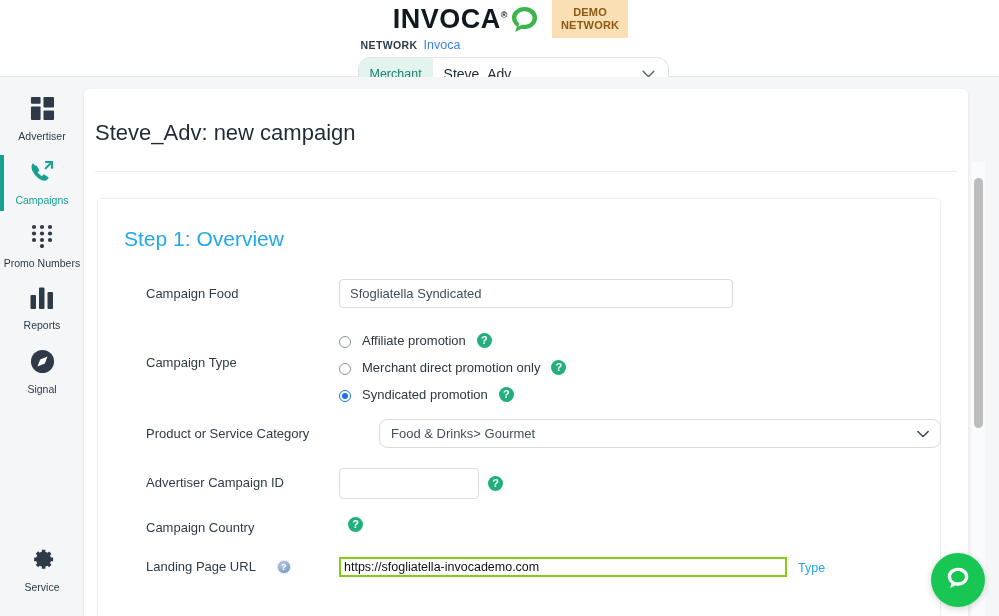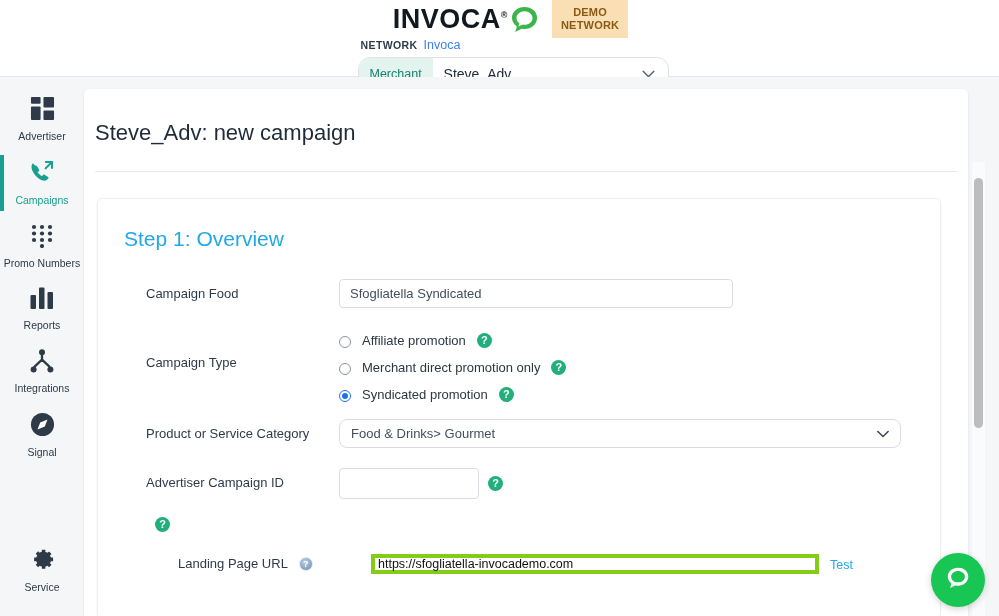--- a/index.html
+++ b/index.html
@@ -183,38 +183,38 @@
   #campaign-name-input { width: 394px; }
   #advertiser-id-input { width: 140px; height: 31px; }
 
   .selectbox {
     height: 29px; width: 562px;
     border: 1px solid #d9dde2;
     border-radius: 8px;
     background: #fff;
     font-size: 13px; color: #434f5e;
     padding: 0 11px 0 11px;
-    display: flex; align-items: center; justify-content: space-between;
+    display: flex; align-items: center; justify-content: space-between; margin-left: 40px;
   }
   .selectbox .caret { font-size: 11px; color: #3a4552; }
 
   .nativeselect {
     height: 21px; width: 131px;
     border: 1px solid #1c1c1c;
     background: #fff;
     font-size: 12.5px; color: #111;
     padding: 0 4px;
     display: flex; align-items: center; justify-content: space-between;
     font-family: "Liberation Sans", sans-serif;
   }
   .nativeselect .caret { font-size: 10px; }
 
   .urlinput {
     height: 20px; width: 448px;
-    border: 4px solid #84cc16;
+    border: 2px solid #84cc16;
     background: #fff;
     font-size: 12.5px; color: #111;
     padding: 0 3px;
     display: flex; align-items: center;
   }
 
   
   .radio-line {
     display: flex; align-items: flex-end;
     gap: 11px; height: 23px; margin-bottom: 4px;
@@ -253,21 +253,21 @@
     border: 1px solid #dfe7ef;
   }
   .inline-gap { margin-left: 9px; }
 
   #test-link {
     font-size: 12.5px; color: #21a8e8;
     margin-left: 11px; padding-top: 2px; cursor: pointer;
   }
 
   
-  .label-help { display: flex; align-items: flex-end; gap: 11px; margin-left: 32px; }
+  .label-help { display: flex; align-items: flex-end; gap: 21px; }
 
   
   #scrolltrack {
     position: absolute; top: 85px; right: 14px;
     width: 13px; height: 528px;
     background: #fafbfc;
   }
   #scrollthumb {
     position: absolute; top: 16px; left: 2px;
     width: 9px; height: 250px;
@@ -398,31 +398,20 @@
     <span>
       <svg width="24" height="23" viewBox="0 0 24 23">
         <rect x="0.5" y="8" width="5.5" height="14" rx="1" fill="#2e3a48"></rect>
         <rect x="9" y="0.5" width="5.5" height="21.5" rx="1" fill="#2e3a48"></rect>
         <rect x="17.5" y="5" width="5.5" height="17" rx="1" fill="#2e3a48"></rect>
       </svg>
     </span>
     <span class="nav-label">Reports</span>
   </div>
 
-  <div class="nav-item">
-    <span>
-      <svg width="24" height="24" viewBox="0 0 24 24">
-        <circle cx="12" cy="3.2" r="3" fill="#2e3a48"></circle>
-        <circle cx="3.6" cy="20.4" r="3" fill="#2e3a48"></circle>
-        <circle cx="20.4" cy="20.4" r="3" fill="#2e3a48"></circle>
-        <path d="M12 5.5v5.2M12 10.7L4.6 17.6M12 10.7l7.4 6.9" stroke="#2e3a48" stroke-width="2.3" fill="none" stroke-linecap="round"></path>
-      </svg>
-    </span>
-    <span class="nav-label">Integrations</span>
-  </div>
 
   <div class="nav-item">
     <span>
       <svg width="25" height="25" viewBox="0 0 26 26">
         <circle cx="13" cy="13" r="12" fill="#2e3a48"></circle>
         <path d="M18.2 7.8L10.6 11 7.8 18.2 15.4 15z" fill="#ffffff"></path>
       </svg>
     </span>
     <span class="nav-label">Signal</span>
   </div>
@@ -491,33 +480,34 @@
 
       <div class="frow" style="margin-bottom:18px">
         <div class="flabel">Advertiser Campaign ID</div>
         <div class="fctl" style="align-items:center">
           <div class="txtinput" id="advertiser-id-input" placeholder=""></div>
           <span class="help-q inline-gap">?</span>
         </div>
       </div>
 
       <div class="frow" style="margin-bottom:22px">
+        <div class="flabel" style="padding-top:3px">Campaign Country</div>
         <div class="fctl" style="align-items:center">
           <span class="help-q inline-gap">?</span>
         </div>
       </div>
 
       <div class="frow">
         <div class="flabel label-help" style="padding-top:2px">
           <span>Landing Page URL</span>
           <span class="help-q-blue">?</span>
         </div>
         <div class="fctl" style="align-items:center">
           <div class="urlinput" placeholder="">https://sfogliatella-invocademo.com</div>
-          <span id="test-link">Test</span>
+          <span id="test-link">Type</span>
         </div>
       </div>
 
     </div>
   </div>
 
   <div id="scrolltrack">
     <div id="scrollthumb"></div>
   </div>
 

